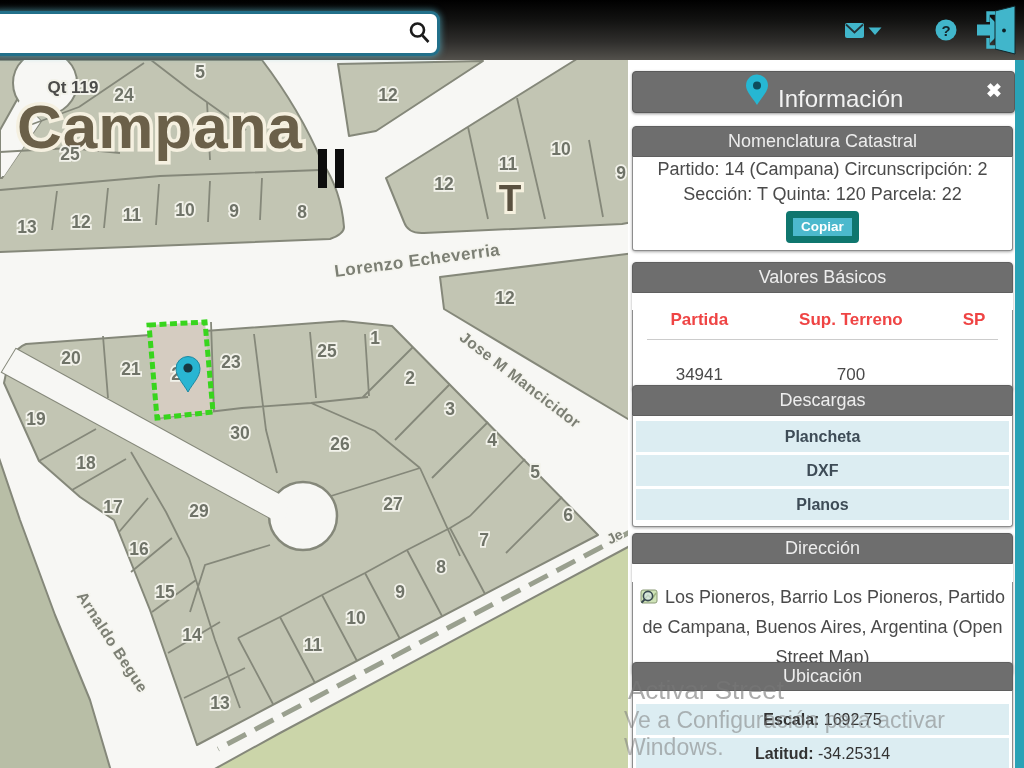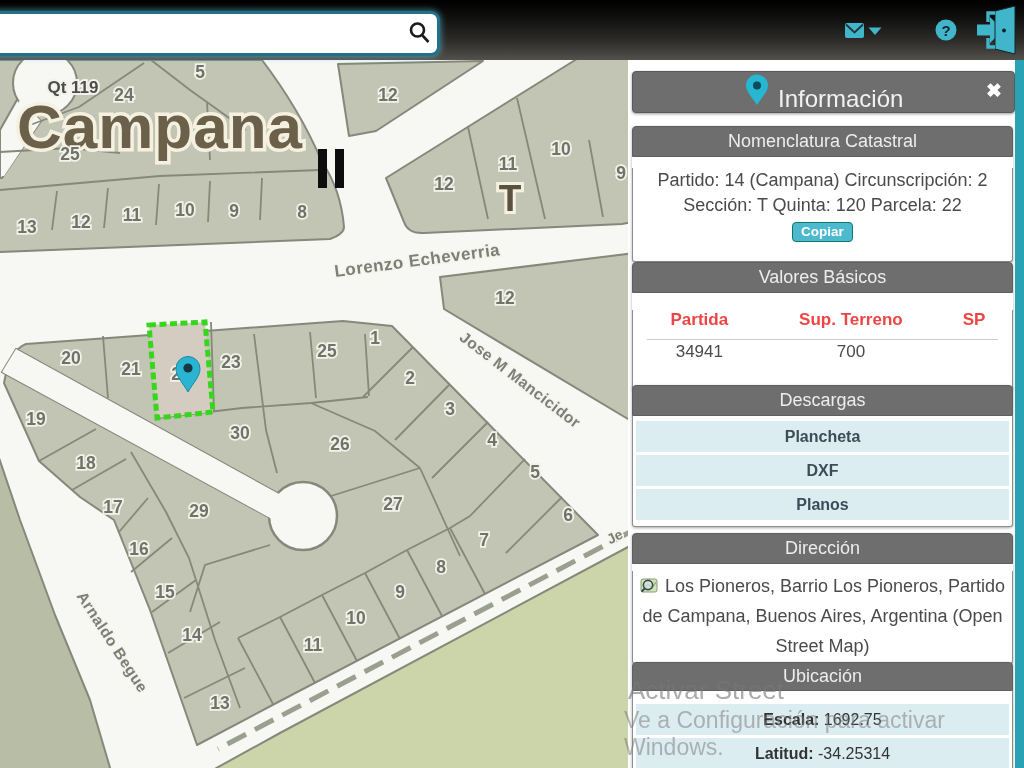--- a/index.html
+++ b/index.html
@@ -167,51 +167,51 @@
       <svg width="381" height="40" style="position:absolute;left:0;top:0">
         <path d="M124,33 C119,25 113,19.5 113,13.5 a11,11 0 1 1 22,0 C135,19.5 129,25 124,33 Z" fill="#26b7d3"></path>
         <circle cx="124" cy="13.5" r="4" fill="#0e4c5c"></circle>
       </svg>
       <span class="ttl">Información</span>
         <span class="x">✖</span>
     </div>
     <div class="sec" style="top:66px">
       <div class="ghead">Nomenclatura Catastral</div>
       <div class="sbody" style="height:93px;font-size:18px;color:#4a4a4a;text-align:center;">
-        <div style="margin-top:11px;line-height:25px;">Partido: 14 (Campana) Circunscripción: 2<br>Sección: T Quinta: 120 Parcela: 22</div>
-        <div style="display:inline-block;margin-top:4px;background:#4cb9cd;border:1px solid #0f766e;border-radius:4px;color:#fff;font-weight:bold;font-size:13.5px;padding:1px 8px 2px 8px;">Copiar</div>
+        <div style="line-height:25px;">Partido: 14 (Campana) Circunscripción: 2<br>Sección: T Quinta: 120 Parcela: 22</div>
+        <div style="display:inline-block;margin-top:4px;background:#4cb9cd;border:7px solid #0f766e;border-radius:4px;color:#fff;font-weight:bold;font-size:13.5px;padding:1px 8px 2px 8px;">Copiar</div>
       </div>
     </div>
     <div class="sec" style="top:202px">
       <div class="ghead">Valores Básicos</div>
       <div class="sbody" style="height:80px;">
         <div style="display:flex;font-weight:bold;font-size:17px;color:#ef4444;margin-top:17px;">
           <div style="width:35%;text-align:center;">Partida</div>
           <div style="width:45%;text-align:center;">Sup. Terreno</div>
           <div style="width:20%;text-align:center;">SP</div>
         </div>
         <div style="height:1px;background:#ccc;margin:9px 14px 0 14px;"></div>
-        <div style="display:flex;font-size:17px;color:#4a4a4a;margin-top:2px;">
+        <div style="display:flex;font-size:17px;color:#4a4a4a;margin-top:25px;">
           <div style="width:35%;text-align:center;">34941</div>
           <div style="width:45%;text-align:center;">700</div>
         </div>
       </div>
     </div>
     <div class="sec" style="top:325px">
       <div class="ghead">Descargas</div>
       <div class="sbody" style="height:105px;padding-top:5px;">
         <div class="bluerow">Plancheta</div>
         <div class="bluerow">DXF</div>
         <div class="bluerow">Planos</div>
       </div>
     </div>
     <div class="sec" style="top:473px">
       <div class="ghead">Dirección</div>
       <div class="sbody" style="height:92px;font-size:18px;color:#4a4a4a;text-align:center;">
-        <div style="margin-top:7px;line-height:30px;"><svg width="20" height="17" style="vertical-align:-2px">
+        <div style="margin-top:18px;line-height:30px;"><svg width="20" height="17" style="vertical-align:-2px">
               <rect x="1" y="2" width="16" height="13" rx="2" fill="#cfe3b8" stroke="#8a9a77" stroke-width="1"></rect>
               <path d="M3,13 L8,7 L12,11 L16,5" stroke="#9fb584" stroke-width="1.5" fill="none"></path>
               <circle cx="8" cy="8" r="4.6" fill="rgba(220,235,245,.55)" stroke="#3a4a52" stroke-width="1.6"></circle>
               <line x1="4.8" y1="11.4" x2="1.5" y2="14.8" stroke="#3a4a52" stroke-width="2"></line>
             </svg> Los Pioneros, Barrio Los Pioneros, Partido de Campana, Buenos Aires, Argentina (Open Street Map)</div>
       </div>
     </div>
     <div class="sec" style="top:602px">
       <div class="ghead" style="height:27px;line-height:27px;">Ubicación</div>
       <div class="sbody" style="height:75px;padding-top:13px;">

